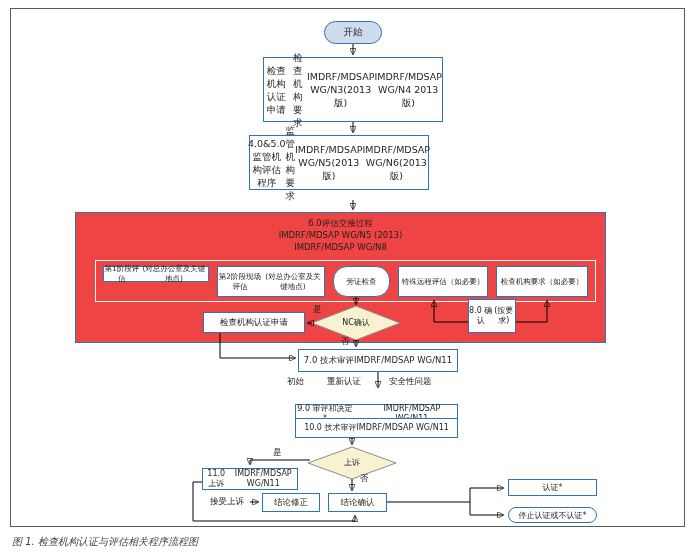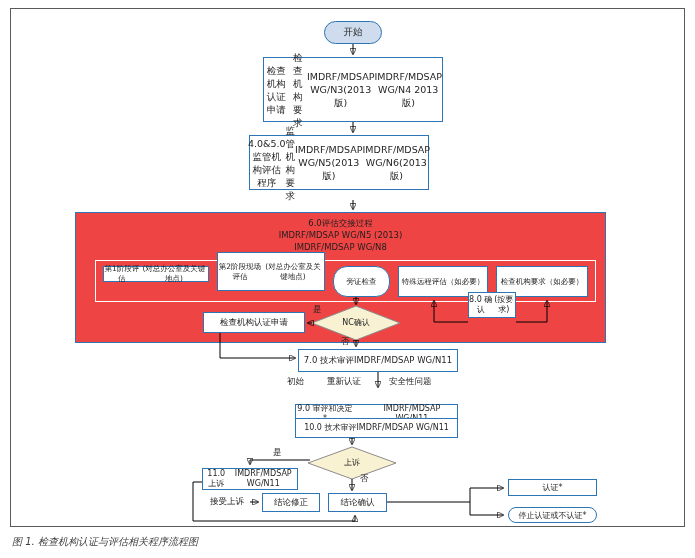--- a/index.html
+++ b/index.html
@@ -27,26 +27,26 @@
     position:absolute;left:75px;top:212px;width:531px;height:131px;box-sizing:border-box;
     border:1.4px solid #2e75b6;background:#ef4444;
   }
   .container-head{padding-top:4px;text-align:center;font-size:8.5px;line-height:12px;}
   .strip{
     position:absolute;left:95px;top:260px;width:501px;height:42px;box-sizing:border-box;
     border:1px solid #ffffff;
   }
   .smallnode{font-size:7.5px;line-height:10px;}
   .box-stage1{left:103px;top:266px;width:106px;height:16px;align-items:center;}
-  .box-stage2{left:217px;top:252px;width:108px;height:39px;}
+  .box-stage2{left:217px;top:266px;width:108px;height:31px;}
   .box-witness{left:333px;top:266px;width:57px;height:31px;border-radius:14px;}
   .box-remote{left:398px;top:266px;width:90px;height:31px;}
   .box-onsite{left:496px;top:266px;width:92px;height:31px;}
   .box-auditnc{left:203px;top:312px;width:102px;height:21px;font-size:8.5px;}
-  .box-confirm8{left:468px;top:292px;width:48px;height:26px;font-size:8px;line-height:10px;justify-content:space-between;}
+  .box-confirm8{left:468px;top:299px;width:48px;height:34px;font-size:8px;line-height:10px;justify-content:space-between;}
   .box-review7{left:298px;top:349px;width:160px;height:23px;font-size:8.5px;line-height:11px;}
   .box-review9{left:295px;top:404px;width:163px;height:20px;font-size:8px;line-height:10px;gap:13px;}
   .box-review10{left:295px;top:418px;width:163px;height:20px;font-size:8px;line-height:10px;}
   .box-appeal11{left:202px;top:468px;width:96px;height:22px;font-size:8px;line-height:10px;}
   .box-corrected{left:262px;top:493px;width:58px;height:19px;font-size:8.5px;}
   .box-confirmed{left:328px;top:493px;width:59px;height:19px;font-size:8.5px;}
   .box-certify{left:508px;top:479px;width:89px;height:17px;font-size:8px;}
   .box-stop{left:508px;top:507px;width:89px;height:16px;font-size:8px;border-radius:8px;}
   .connectors{position:absolute;left:0;top:0;pointer-events:none;}
   .connectors path, .connectors polyline{fill:none;stroke:#000;stroke-width:1;}

